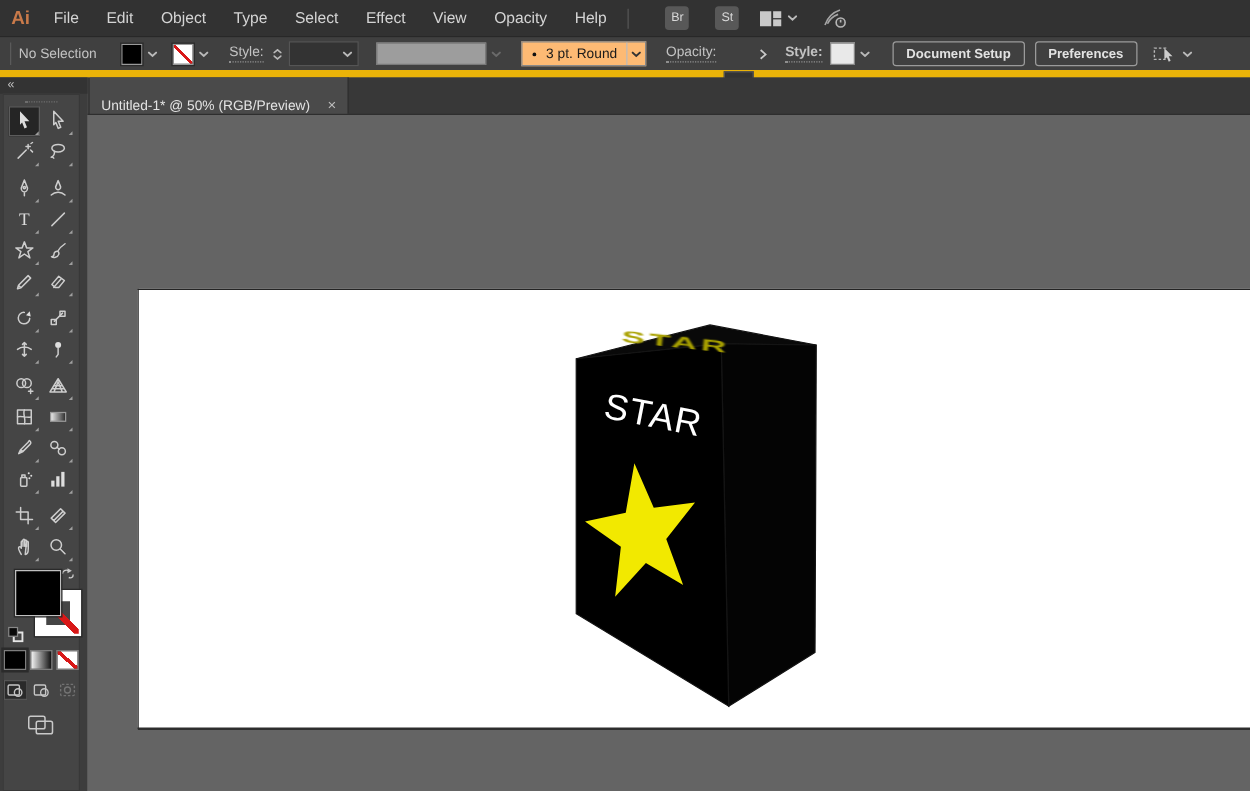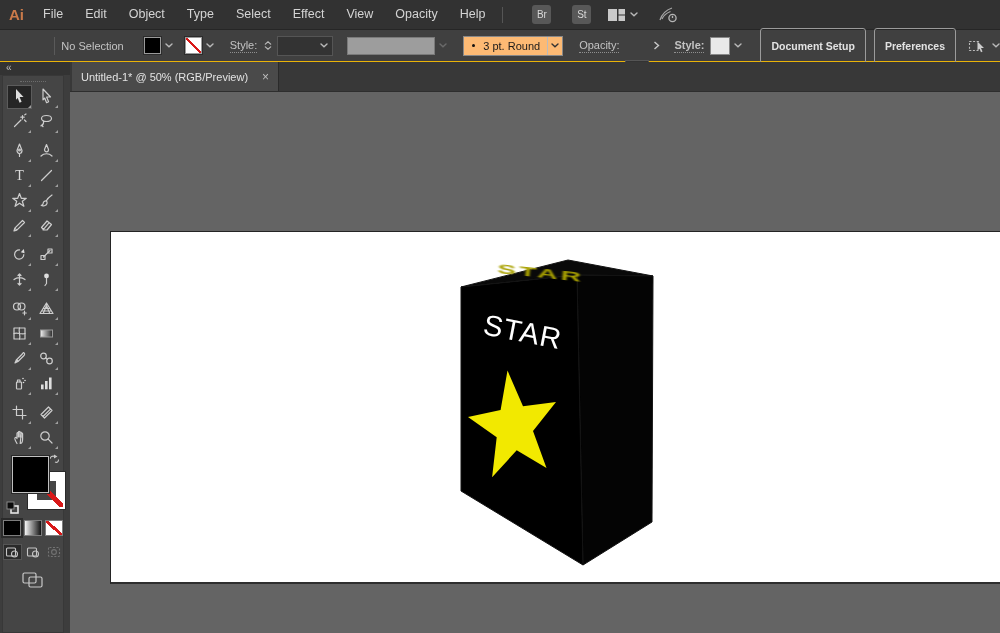--- a/index.html
+++ b/index.html
@@ -11,34 +11,34 @@
   .ai-logo { font-size:15px; font-weight:bold; color:#c97a4a; margin-left:9px; margin-right:8px; }
   .menu-item { font-size:12.5px; color:#d4d4d4; padding:0 11px; line-height:29px; cursor:default; }
   .mb-sep { width:1px; height:16px; background:#555; margin:0 8px 0 6px; }
   .appbar-btn { width:19px; height:19px; background:#585858; border-radius:3px; font-size:10px; color:#d8d8d8; display:flex; align-items:center; justify-content:center; margin-left:21px; }
   .ws-group { display:flex; align-items:center; margin-left:16px; }
   .sync-wrap { margin-left:18px; display:flex; align-items:center; }
   .chv { margin-left:4px; }
   .chv path, .spin path { stroke:#b9b9b9; stroke-width:1.4; fill:none; stroke-linecap:round; }
 
   
-  .controlbar { height:32px; background:#404040; display:flex; align-items:center; font-size:11px; border-bottom:1px solid #eab308;justify-content:flex-end; }
+  .controlbar { height:32px; background:#404040; display:flex; align-items:center; font-size:11px; border-bottom:6px solid #eab308; }
   .cb-sep { width:1px; height:18px; background:#5a5a5a; margin-left:8px; }
   .cb-label { color:#c3c3c3; }
   .dotted { border-bottom:1px dotted #8f8f8f; padding-bottom:1px; }
   .swatch { width:17px; height:17px; border:1px solid #9a9a9a; outline:1px solid #2c2c2c; }
   .swatch.fill { background:#000; }
   .swatch.stroke-none { background:linear-gradient(to top right,#fff 44%,#d81818 44%,#d81818 56%,#fff 56%); }
   .field { background:#333; border:1px solid #555; height:20px; display:flex; align-items:center; color:#d8d8d8; }
   .wprofile { width:88px; height:18px; background:#9d9d9d; border:1px solid #7a7a7a; }
   .brushcombo { background:#fdba74; border:1px solid #888; height:20px; display:flex; align-items:center; color:#1a1a1a; }
   .brushcombo .dot { width:3px; height:3px; border-radius:50%; background:#111; margin:0 8px 0 8px; }
   .brushcombo .chvbox { width:15px; height:18px; border-left:1px solid #bbb; display:flex; align-items:center; justify-content:center; margin-left:7px; }
   .brushcombo .chvbox path { stroke:#333; }
-  .cb-btn { height:36px; border:1px solid #9b9b9b; border-radius:3px; background:transparent; color:#e2e2e2; font-size:10.5px; font-weight:bold; padding:0 10px; display:flex; align-items:center; margin-left:8px; font-family:"Liberation Sans",sans-serif; }
+  .cb-btn { height:20px; border:1px solid #9b9b9b; border-radius:3px; background:transparent; color:#e2e2e2; font-size:10.5px; font-weight:bold; padding:0 10px; display:flex; align-items:center; margin-left:8px; font-family:"Liberation Sans",sans-serif; }
   .spin { display:flex; flex-direction:column; gap:1px; margin-left:7px; }
 
   
   .main { display:flex; height:571px; }
 
   
   .toolcol { width:70px; background:#3d3d3d; position:relative; flex:none; }
   .collapse { height:13px; font-size:10px; color:#bdbdbd; padding-left:6px; line-height:11px; background:#333; }
   .panel { position:absolute; left:2px; top:13px; width:62px; bottom:0; background:#454545; border:1px solid #383838; }
   .grip { width:26px; border-top:1px dotted #6d6d6d; margin:5px auto 2px auto; }
@@ -69,21 +69,21 @@
   .dm-btn { width:19px; height:16px; display:flex; align-items:center; justify-content:center; }
   .dm-btn.sel { background:#2a2a2a; box-shadow:0 0 0 1px #555 inset; }
   .dm-btn svg path, .dm-btn svg rect, .dm-btn svg circle { stroke:#c6c6c6; stroke-width:1.1; fill:none; }
   .dm-btn.dim { opacity:.35; }
   .screenmode { display:flex; justify-content:center; margin-top:10px; }
   .screenmode path, .screenmode rect { stroke:#c9c9c9; stroke-width:1.2; fill:none; }
 
   
   .docarea { flex:1; display:flex; flex-direction:column; min-width:0; }
   .tabbar { height:30px; background:#383838; display:flex; align-items:stretch; border-bottom:1px solid #2e2e2e; }
-  .doc-tab { margin-left:2px; background:#4a4a4a; display:flex; align-items:center; padding:0 9px; border-right:1px solid #2a2a2a; }
+  .doc-tab { margin-left:2px; background:#4a4a4a; display:flex; align-items:flex-end; padding:0 9px; border-right:1px solid #2a2a2a; }
   .doc-tab .title { font-size:11px; color:#e3e3e3; }
   .doc-tab .close { font-size:12px; color:#bdbdbd; margin-left:14px; cursor:default; }
 
   .canvas { flex:1; position:relative; background:#646464; overflow:hidden; }
   .artboard { position:absolute; left:40px; top:139px; width:890px; height:353px; background:#fff; border-top:1px solid #242424; border-left:1px solid #242424; border-bottom:2px solid #2e2e2e; }
   .box-art { position:absolute; left:370px; top:163px; }
 </style>
 </head>
 <body>
 

